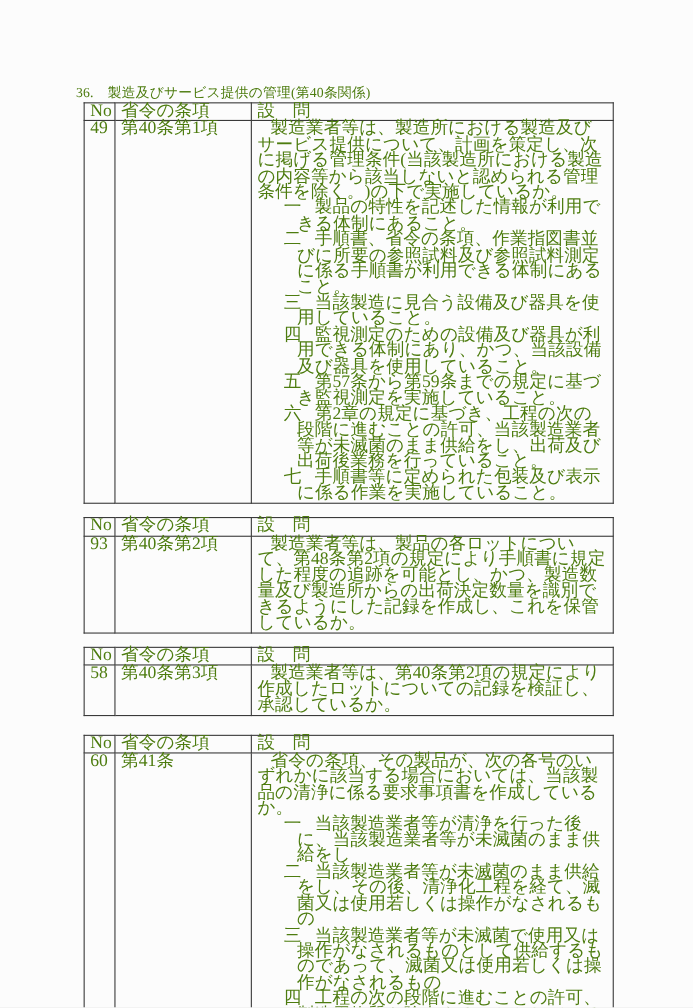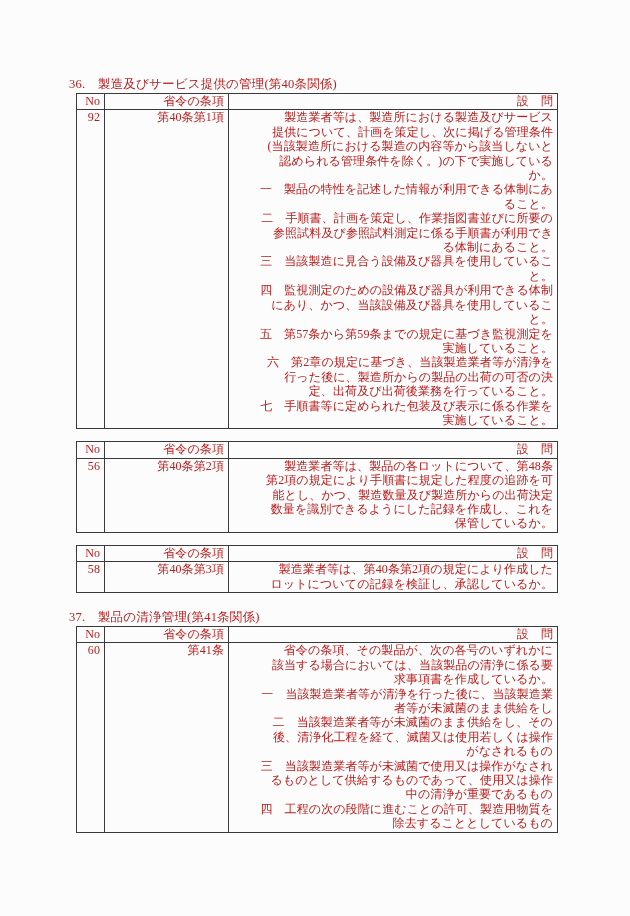--- a/index.html
+++ b/index.html
@@ -4,21 +4,21 @@
 <style>
   html,body { margin:0; padding:0; }
   body {
     background:#e8e8e8;
     font-family:"Liberation Serif","DejaVu Serif",serif;
   }
   .page {
     position:relative;
     width:630px; height:916px;
     background:#fcfcfc;
-    color:#b91c1c;
+    color:#4d7c0f;
     overflow:hidden;
     font-family:Liberation Serif, serif;
   }
   .content {
     position:absolute;
     left:69px; top:77px;
     width:490px;
   }
   .section { margin:0; }
   .section + .section { margin-top:17px; }
@@ -35,28 +35,28 @@
     width:481px;
     margin-left:7px;
   }
   table.qa + table.qa { margin-top:12px; }
   .c-no  { width:28px; }
   .c-art { width:124px; }
   .c-q   { width:329px; }
   table.qa th, table.qa td {
     border:1px solid #3a3a3a;
     padding:0px 4px 1px 5px;
-    font-size:12px;
+    font-size:16px;
     line-height:14.4px;
     font-weight:normal;
-    text-align:right;
+    text-align:left;
     vertical-align:top;
     letter-spacing:0.1px;
   }
-  .q-intro { text-indent:12px;margin-left:27px; }
+  .q-intro { text-indent:12px; }
   .q-item  { padding-left:36px; text-indent:-12px; }
   .q-num   { margin-right:12px; }
 </style>
 </head>
 <body>
 
 <div class="page">
   <div class="content">
 
     <div class="section">
@@ -70,30 +70,30 @@
           </colgroup>
         <thead>
           <tr>
             <th>No</th>
             <th>省令の条項</th>
             <th>設　問</th>
           </tr>
         </thead>
         <tbody>
           <tr>
-            <td>92</td>
+            <td>49</td>
             <td>第40条第1項</td>
             <td>
               <div class="q-intro">製造業者等は、製造所における製造及びサービス提供について、計画を策定し、次に掲げる管理条件(当該製造所における製造の内容等から該当しないと認められる管理条件を除く。)の下で実施しているか。</div>
               <div class="q-item"><span class="q-num">一</span><span>製品の特性を記述した情報が利用できる体制にあること。</span></div>
-              <div class="q-item"><span class="q-num">二</span><span>手順書、計画を策定し、作業指図書並びに所要の参照試料及び参照試料測定に係る手順書が利用できる体制にあること。</span></div>
+              <div class="q-item"><span class="q-num">二</span><span>手順書、省令の条項、作業指図書並びに所要の参照試料及び参照試料測定に係る手順書が利用できる体制にあること。</span></div>
               <div class="q-item"><span class="q-num">三</span><span>当該製造に見合う設備及び器具を使用していること。</span></div>
               <div class="q-item"><span class="q-num">四</span><span>監視測定のための設備及び器具が利用できる体制にあり、かつ、当該設備及び器具を使用していること。</span></div>
               <div class="q-item"><span class="q-num">五</span><span>第57条から第59条までの規定に基づき監視測定を実施していること。</span></div>
-              <div class="q-item"><span class="q-num">六</span><span>第2章の規定に基づき、当該製造業者等が清浄を行った後に、製造所からの製品の出荷の可否の決定、出荷及び出荷後業務を行っていること。</span></div>
+              <div class="q-item"><span class="q-num">六</span><span>第2章の規定に基づき、工程の次の段階に進むことの許可、当該製造業者等が未滅菌のまま供給をし、出荷及び出荷後業務を行っていること。</span></div>
               <div class="q-item"><span class="q-num">七</span><span>手順書等に定められた包装及び表示に係る作業を実施していること。</span></div>
             </td>
           </tr>
         </tbody>
       </table>
 
       <table class="qa">
         <colgroup>
             <col class="c-no">
             <col class="c-art">
@@ -101,21 +101,21 @@
           </colgroup>
         <thead>
           <tr>
             <th>No</th>
             <th>省令の条項</th>
             <th>設　問</th>
           </tr>
         </thead>
         <tbody>
           <tr>
-            <td>56</td>
+            <td>93</td>
             <td>第40条第2項</td>
             <td>
               <div class="q-intro">製造業者等は、製品の各ロットについて、第48条第2項の規定により手順書に規定した程度の追跡を可能とし、かつ、製造数量及び製造所からの出荷決定数量を識別できるようにした記録を作成し、これを保管しているか。</div>
             </td>
           </tr>
         </tbody>
       </table>
 
       <table class="qa">
         <colgroup>
@@ -136,21 +136,20 @@
             <td>第40条第3項</td>
             <td>
               <div class="q-intro">製造業者等は、第40条第2項の規定により作成したロットについての記録を検証し、承認しているか。</div>
             </td>
           </tr>
         </tbody>
       </table>
     </div>
 
     <div class="section">
-      <p class="section-title">37.　製品の清浄管理(第41条関係)</p>
 
       <table class="qa">
         <colgroup>
             <col class="c-no">
             <col class="c-art">
             <col class="c-q">
           </colgroup>
         <thead>
           <tr>
             <th>No</th>
@@ -159,21 +158,21 @@
           </tr>
         </thead>
         <tbody>
           <tr>
             <td>60</td>
             <td>第41条</td>
             <td>
               <div class="q-intro">省令の条項、その製品が、次の各号のいずれかに該当する場合においては、当該製品の清浄に係る要求事項書を作成しているか。</div>
               <div class="q-item"><span class="q-num">一</span><span>当該製造業者等が清浄を行った後に、当該製造業者等が未滅菌のまま供給をし</span></div>
               <div class="q-item"><span class="q-num">二</span><span>当該製造業者等が未滅菌のまま供給をし、その後、清浄化工程を経て、滅菌又は使用若しくは操作がなされるもの</span></div>
-              <div class="q-item"><span class="q-num">三</span><span>当該製造業者等が未滅菌で使用又は操作がなされるものとして供給するものであって、使用又は操作中の清浄が重要であるもの</span></div>
+              <div class="q-item"><span class="q-num">三</span><span>当該製造業者等が未滅菌で使用又は操作がなされるものとして供給するものであって、滅菌又は使用若しくは操作がなされるもの</span></div>
               <div class="q-item"><span class="q-num">四</span><span>工程の次の段階に進むことの許可、製造用物質を除去することとしているもの</span></div>
             </td>
           </tr>
         </tbody>
       </table>
     </div>
 
   </div>
 </div>
 

